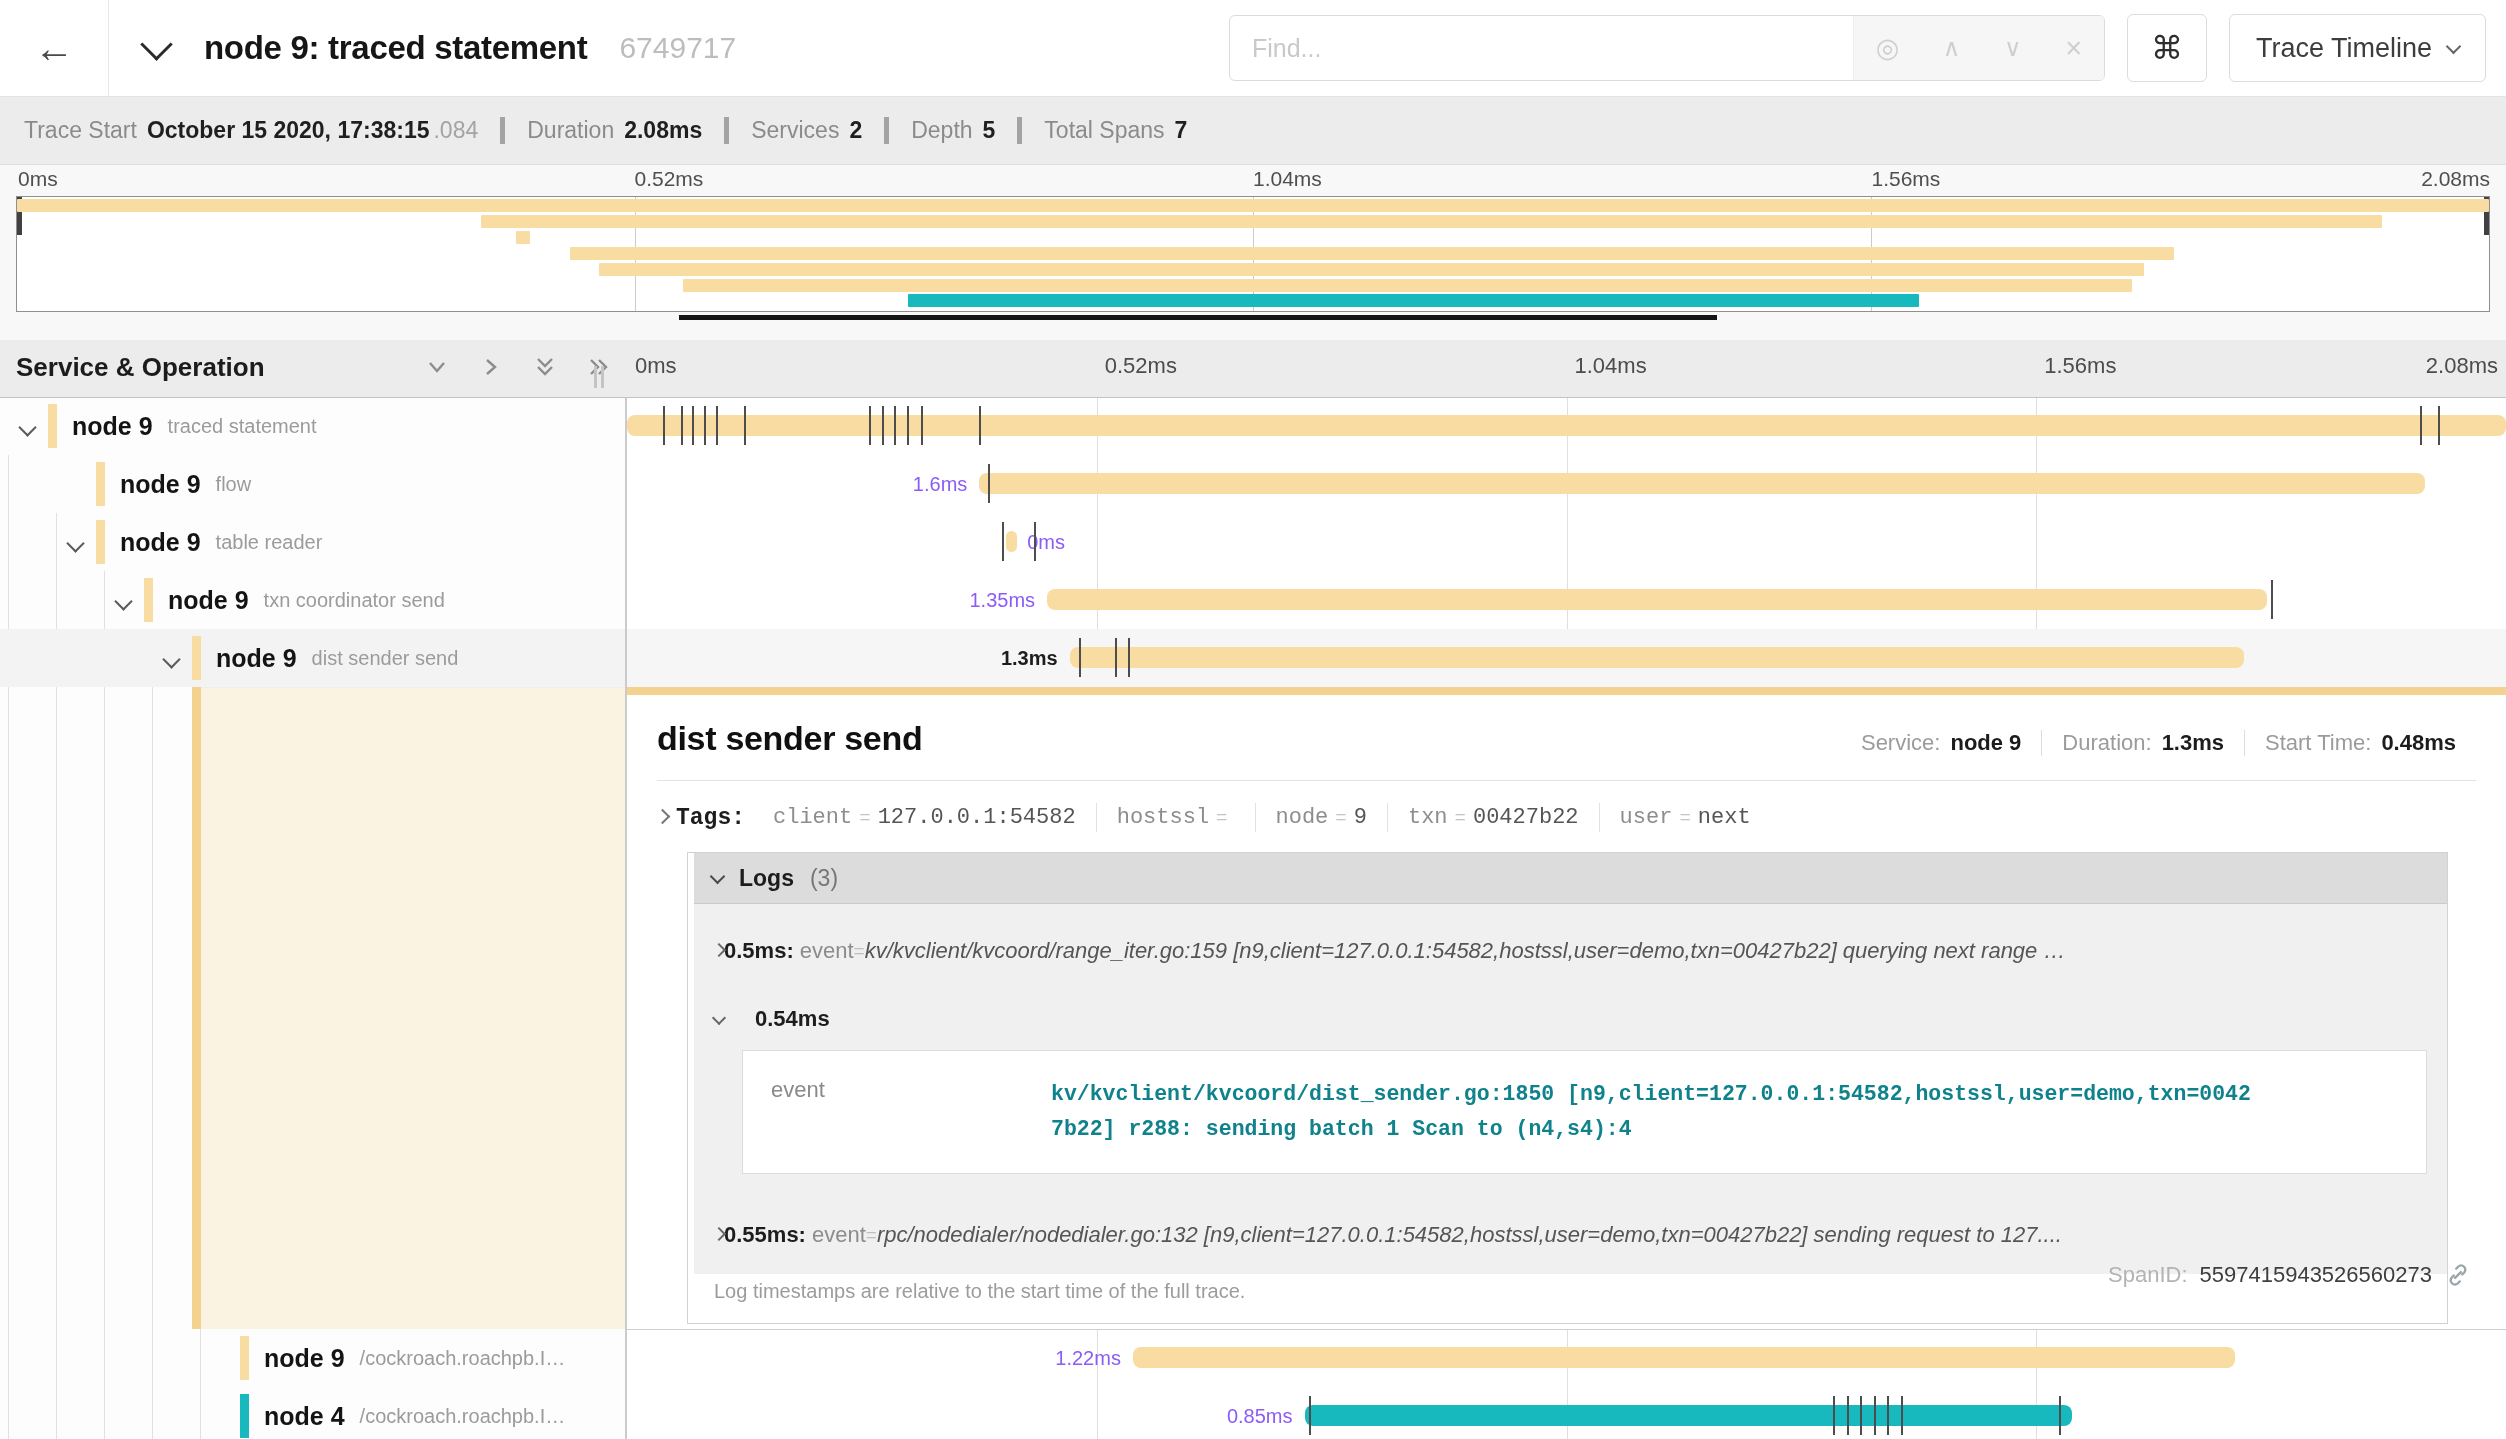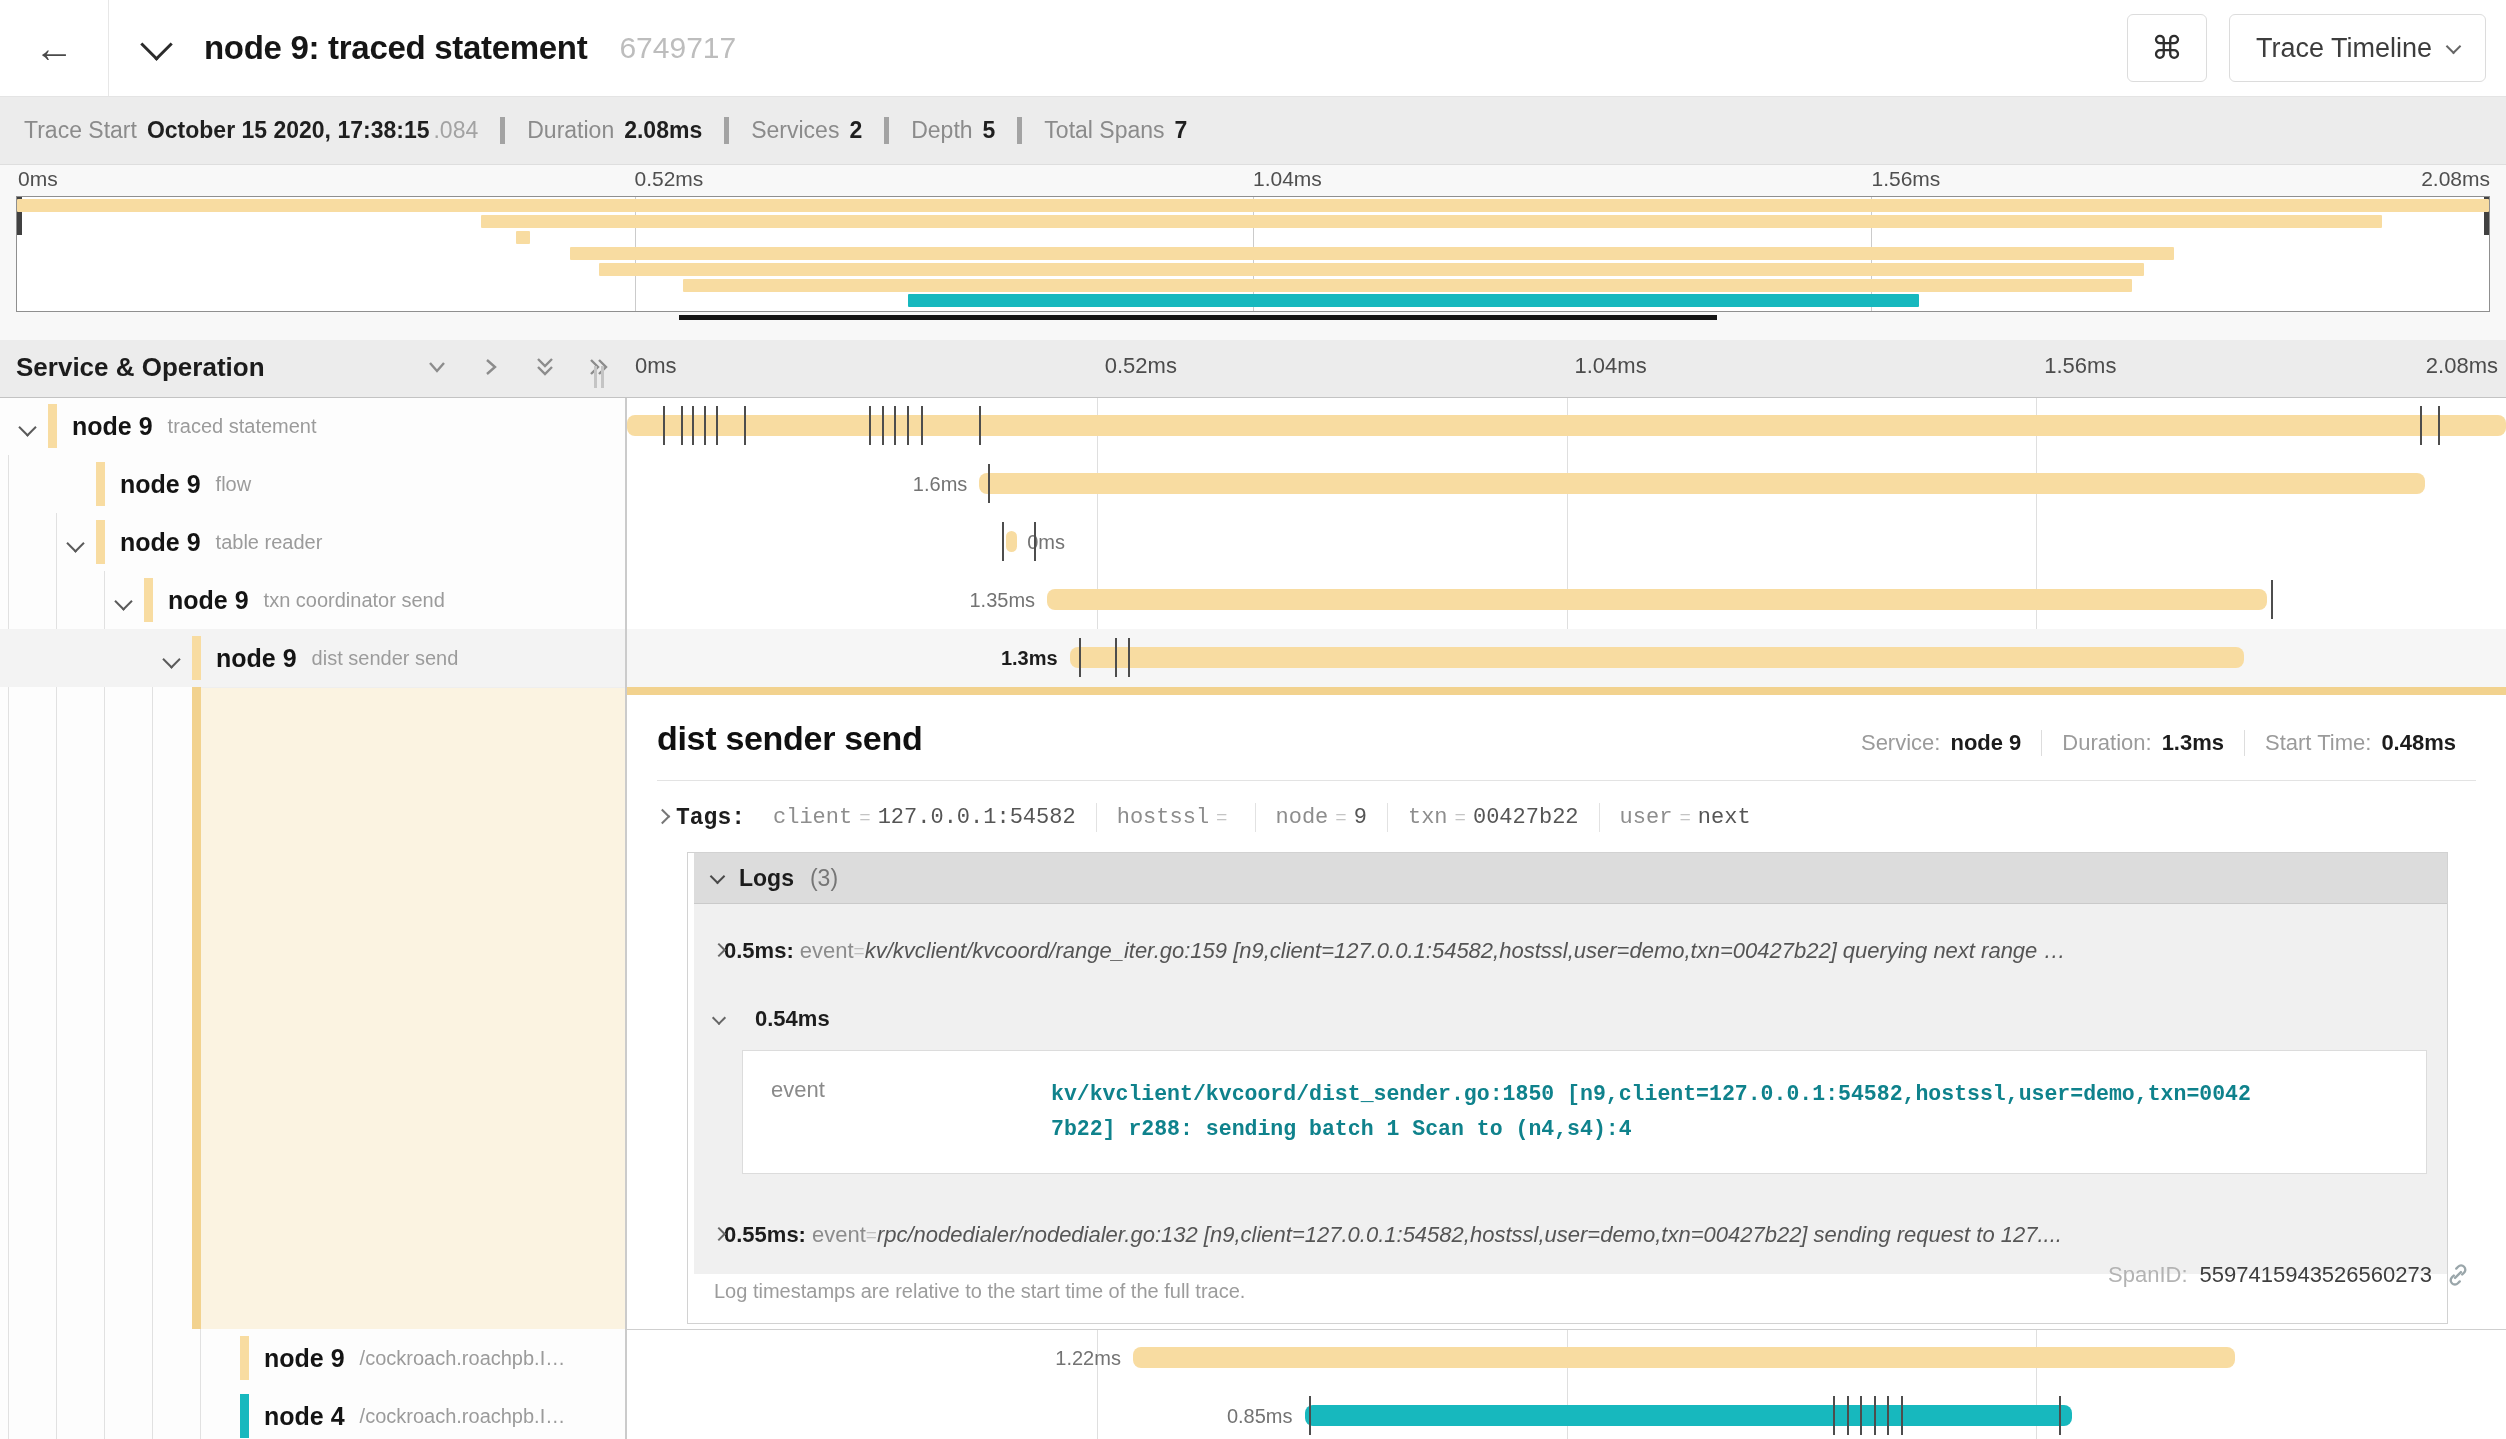--- a/index.html
+++ b/index.html
@@ -76,21 +76,21 @@
                    border-bottom:2px solid #5a5a5a;transform:rotate(45deg);}
   .tree-row .cbar{position:absolute;top:7px;bottom:7px;width:9px;}
   .tree-row .rtxt{position:absolute;top:0;bottom:0;display:flex;align-items:center;gap:15px;white-space:nowrap;}
   .svc{font-size:25px;font-weight:700;color:#141414;}
   .op{font-size:20px;color:#9b9b9b;}
 
   .tl-row{position:absolute;left:0;right:0;height:58px;}
   .tl-row.sel{background:#f6f6f6;}
   .bar{position:absolute;height:21px;top:18px;border-radius:8px;}
   .tick{position:absolute;width:2px;top:9px;height:39px;background:#4d4d4d;}
-  .dur-label{position:absolute;top:0;bottom:0;display:flex;align-items:center;font-size:20px;color:#737373;white-space:nowrap;}
+  .dur-label{position:absolute;top:0;bottom:0;display:flex;align-items:center;font-size:20px;color:#8b5cf6;white-space:nowrap;}
   .dur-label.sel{color:#1d1d1d;font-weight:700;}
 
   
   .detail-left{position:absolute;left:0;top:290px;width:625px;height:642px;z-index:3;}
   .detail-left .dl-bar{position:absolute;left:192px;top:0;bottom:0;width:9px;}
   .detail-left .dl-cream{position:absolute;left:201px;right:0;top:0;bottom:0;background:#fbf3e1;border-top:1px solid #eee;}
   .detail{position:absolute;left:627px;right:0;top:290px;height:642px;background:#fff;
           border-bottom:1px solid #cfcfcf;z-index:4;}
   .detail-accent{height:8px;}
   .detail-body{position:relative;padding:24px 30px 0 30px;height:610px;box-sizing:border-box;}
@@ -141,20 +141,29 @@
 <body>
 
 <div class="app">
 
   <div class="hdr">
     <div class="back">←</div>
     <span class="chev hdr-chev"></span>
     <h1>node 9: traced statement</h1>
     <span class="trace-id">6749717</span>
     <div class="hdr-right">
+      <div class="find">
+        <input placeholder="Find..." style="">
+        <div class="find-suffix">
+          <span style="font-size:27px">◎</span>
+          <span>∧</span>
+          <span>∨</span>
+          <span style="font-size:29px">×</span>
+        </div>
+      </div>
       <div class="btn cmd">⌘</div>
       <div class="btn view">
         <span>Trace Timeline</span>
         <span class="chev"></span>
       </div>
     </div>
   </div>
 
   <div class="stats">
     <div class="stat">

